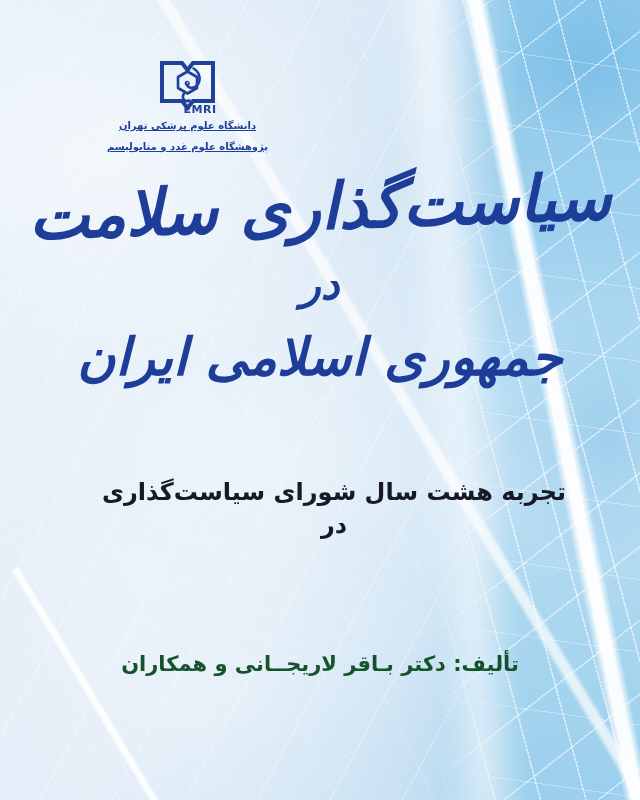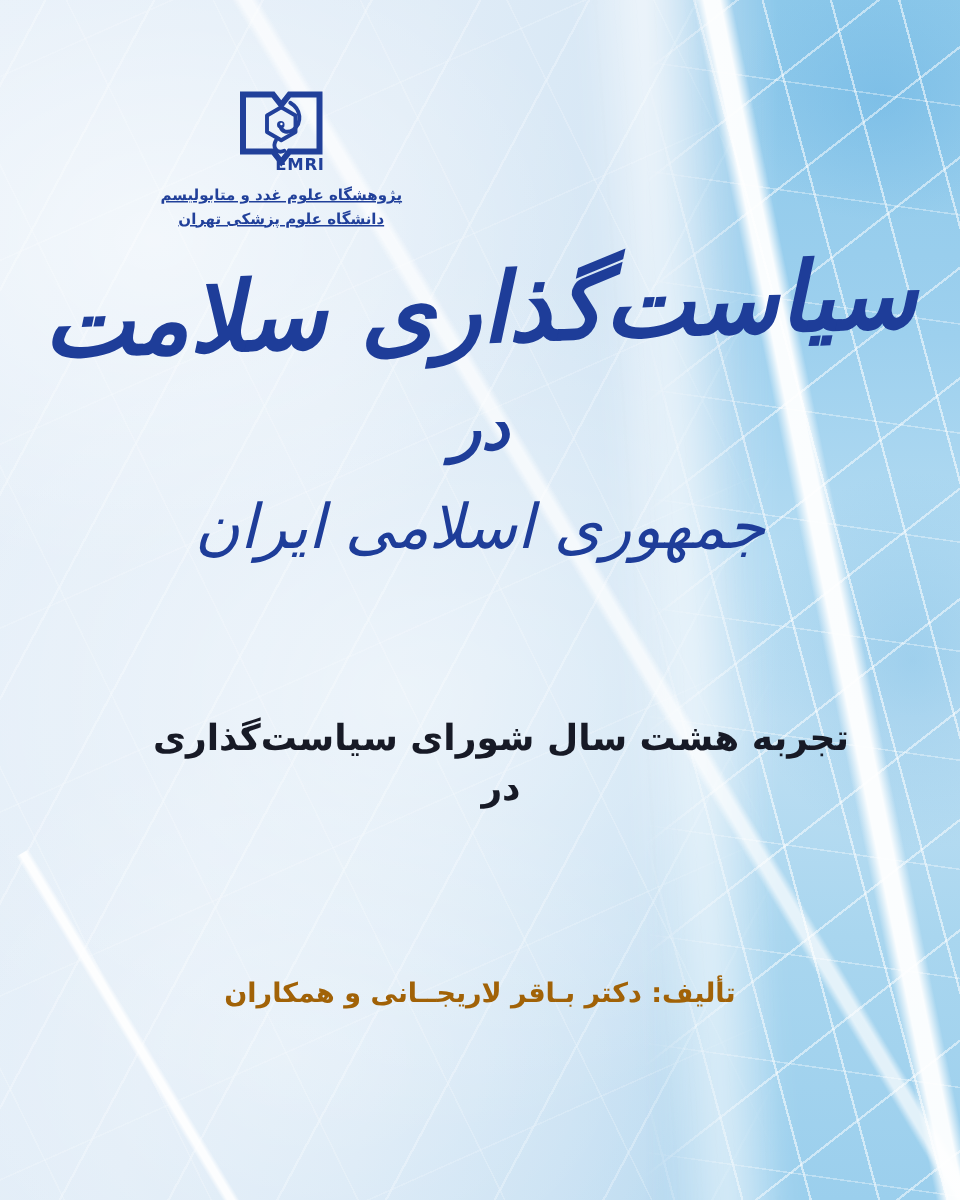--- a/index.html
+++ b/index.html
@@ -70,31 +70,31 @@
     color:#1e3d99;direction:rtl;
   }
   .title-main{
     font-size:64px;font-weight:bold;font-style:italic;line-height:1.1;
     transform:rotate(-2deg);
   }
   .title-dar{
     font-size:42px;font-weight:bold;font-style:italic;margin-top:22px;line-height:1;
   }
   .title-secondary{
-    font-size:41px;font-weight:normal;font-style:italic;margin-top:22px;line-height:1.15;
+    font-size:52px;font-weight:bold;font-style:italic;margin-top:22px;line-height:1.15;
   }
   
   .subtitle-block{
     position:absolute;top:476px;left:0;right:0;text-align:center;
     direction:rtl;color:#171a26;font-weight:bold;font-size:24px;line-height:1.38;margin-left:28px;
   }
   
   .author-line{
     position:absolute;top:652px;left:0;right:0;text-align:center;
-    direction:rtl;color:#a16207;font-weight:bold;font-size:18px;
+    direction:rtl;color:#14532d;font-weight:bold;font-size:21px;
   }
 </style>
 </head>
 <body>
 
 <div class="cover">
 
   <div class="bg-base"></div>
   <div class="veins"></div>
   <div class="ice-right"></div>
@@ -110,22 +110,22 @@
 
       <path d="M31.5,15.5 L41,21 L41,32 L31.5,37.5 L22,32 L22,21 Z" fill="none" stroke="#21409a" stroke-width="2.6" stroke-linejoin="round"></path>
 
       <path d="M37.5,12.5 C45,17 45.5,26 39.5,30.5 C36,33 31.5,32 31,28" fill="none" stroke="#21409a" stroke-width="2.6" stroke-linecap="round"></path>
       <circle cx="31.2" cy="27.2" r="2.5" fill="#21409a"></circle>
       <circle cx="31.6" cy="26.7" r="0.8" fill="#ffffff"></circle>
 
       <path d="M28,37.5 C25,42.5 29,46.5 33.5,44.5" fill="none" stroke="#21409a" stroke-width="2.6" stroke-linecap="round"></path>
       <text x="44" y="57" text-anchor="middle" font-family="DejaVu Sans, sans-serif" font-size="11" font-weight="bold" fill="#21409a" letter-spacing="0.5">EMRI</text>
     </svg>
+    <div class="inst-line">دانشگاه علوم پزشکی تهران</div>
     <div class="inst-line first">پژوهشگاه علوم غدد و متابولیسم</div>
-    <div class="inst-line">دانشگاه علوم پزشکی تهران</div>
   </div>
 
   <div class="title-block">
     <div class="title-main">سیاست‌گذاری سلامت</div>
     <div class="title-dar">در</div>
     <div class="title-secondary">جمهوری اسلامی ایران</div>
   </div>
 
   <div class="subtitle-block">
     <div>تجربه هشت سال شورای سیاست‌گذاری</div>

